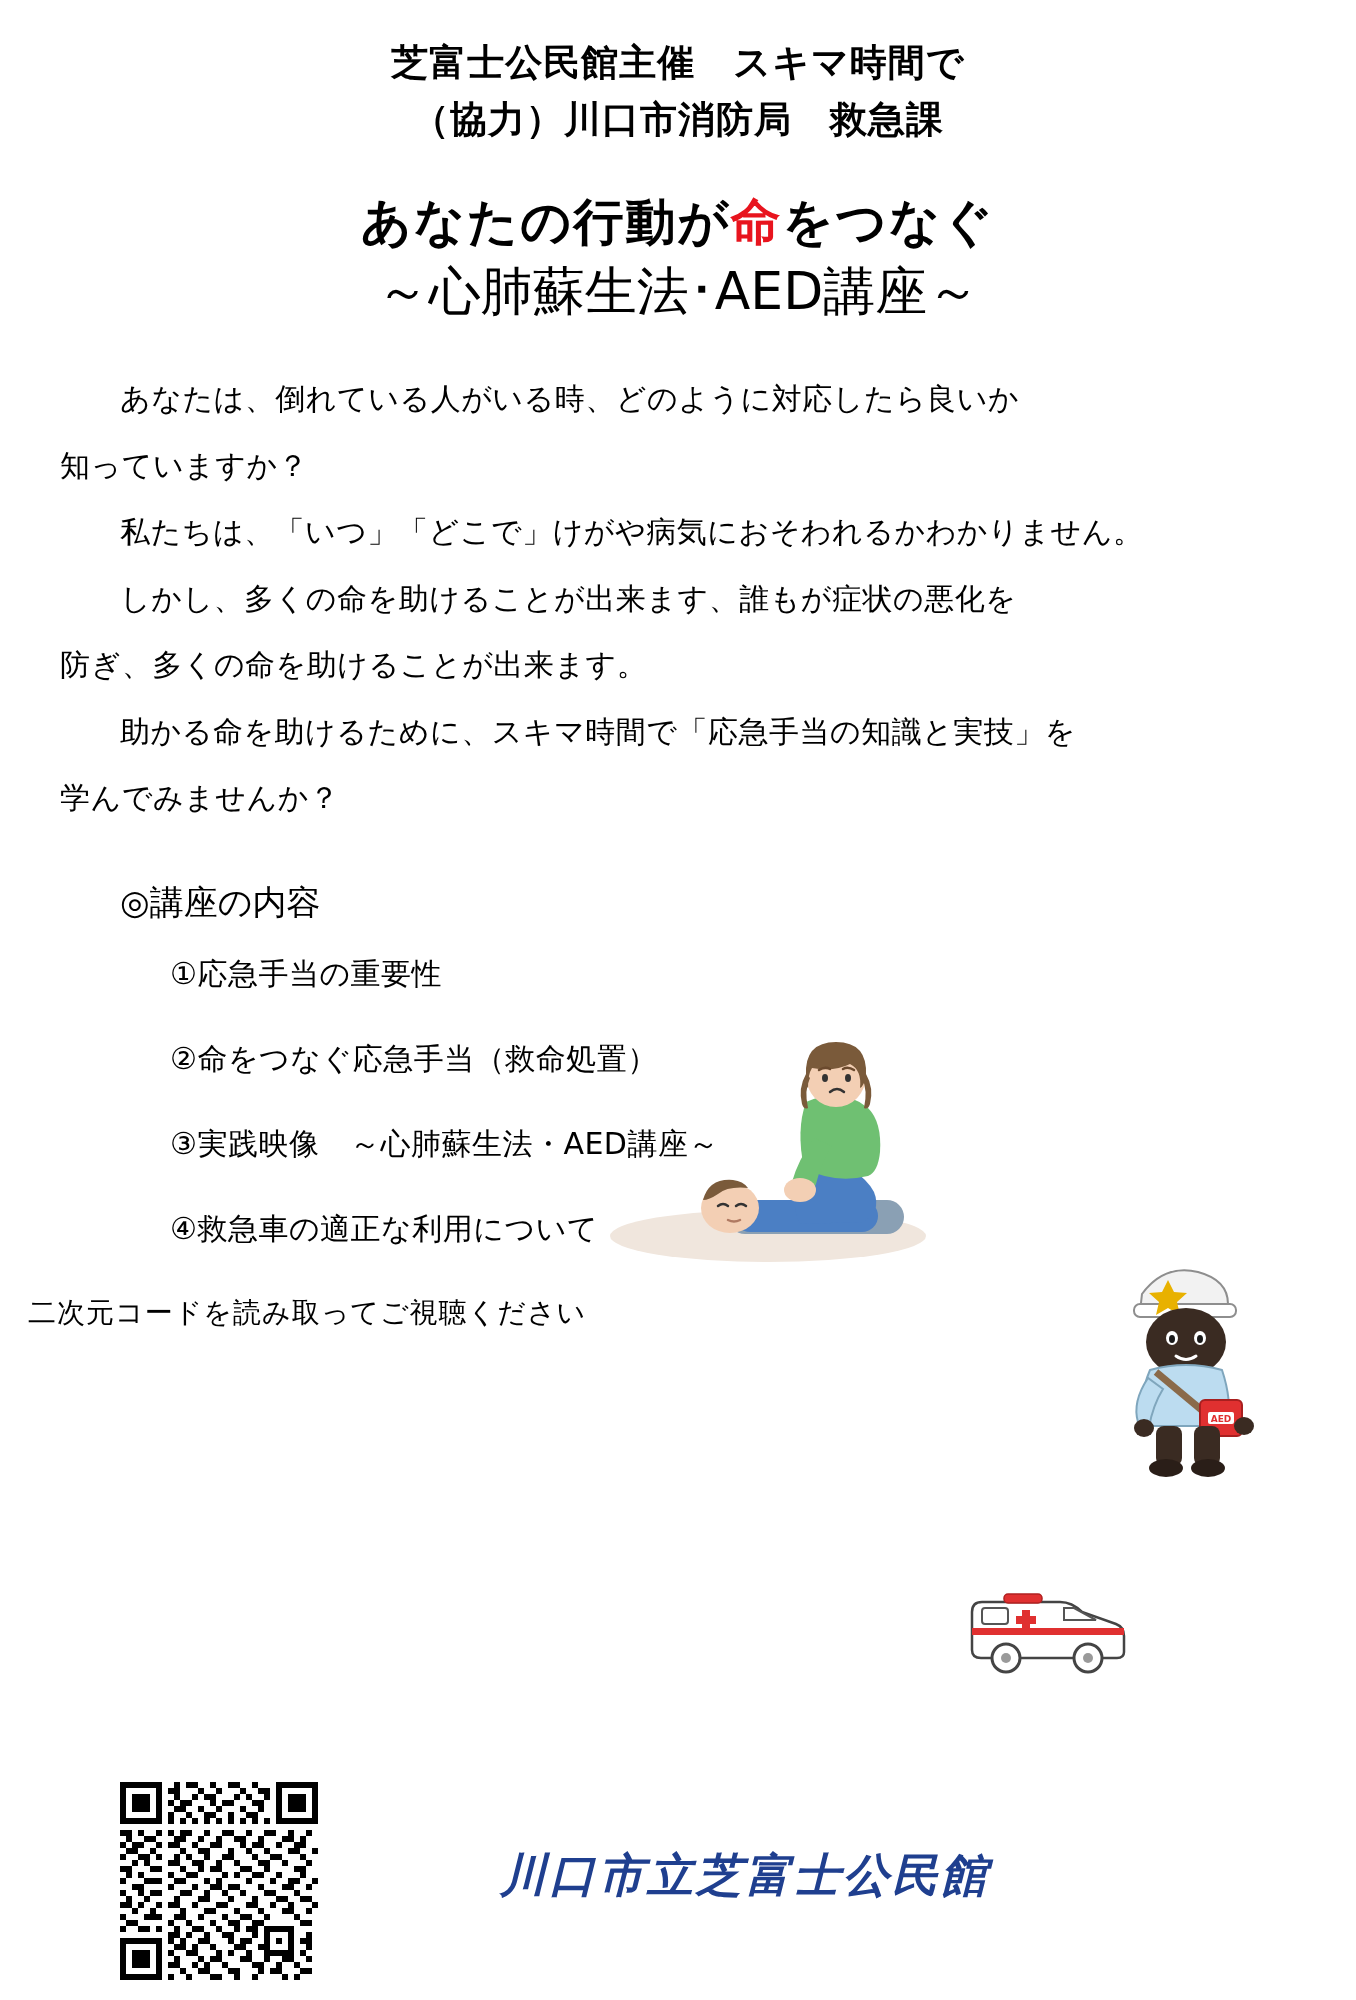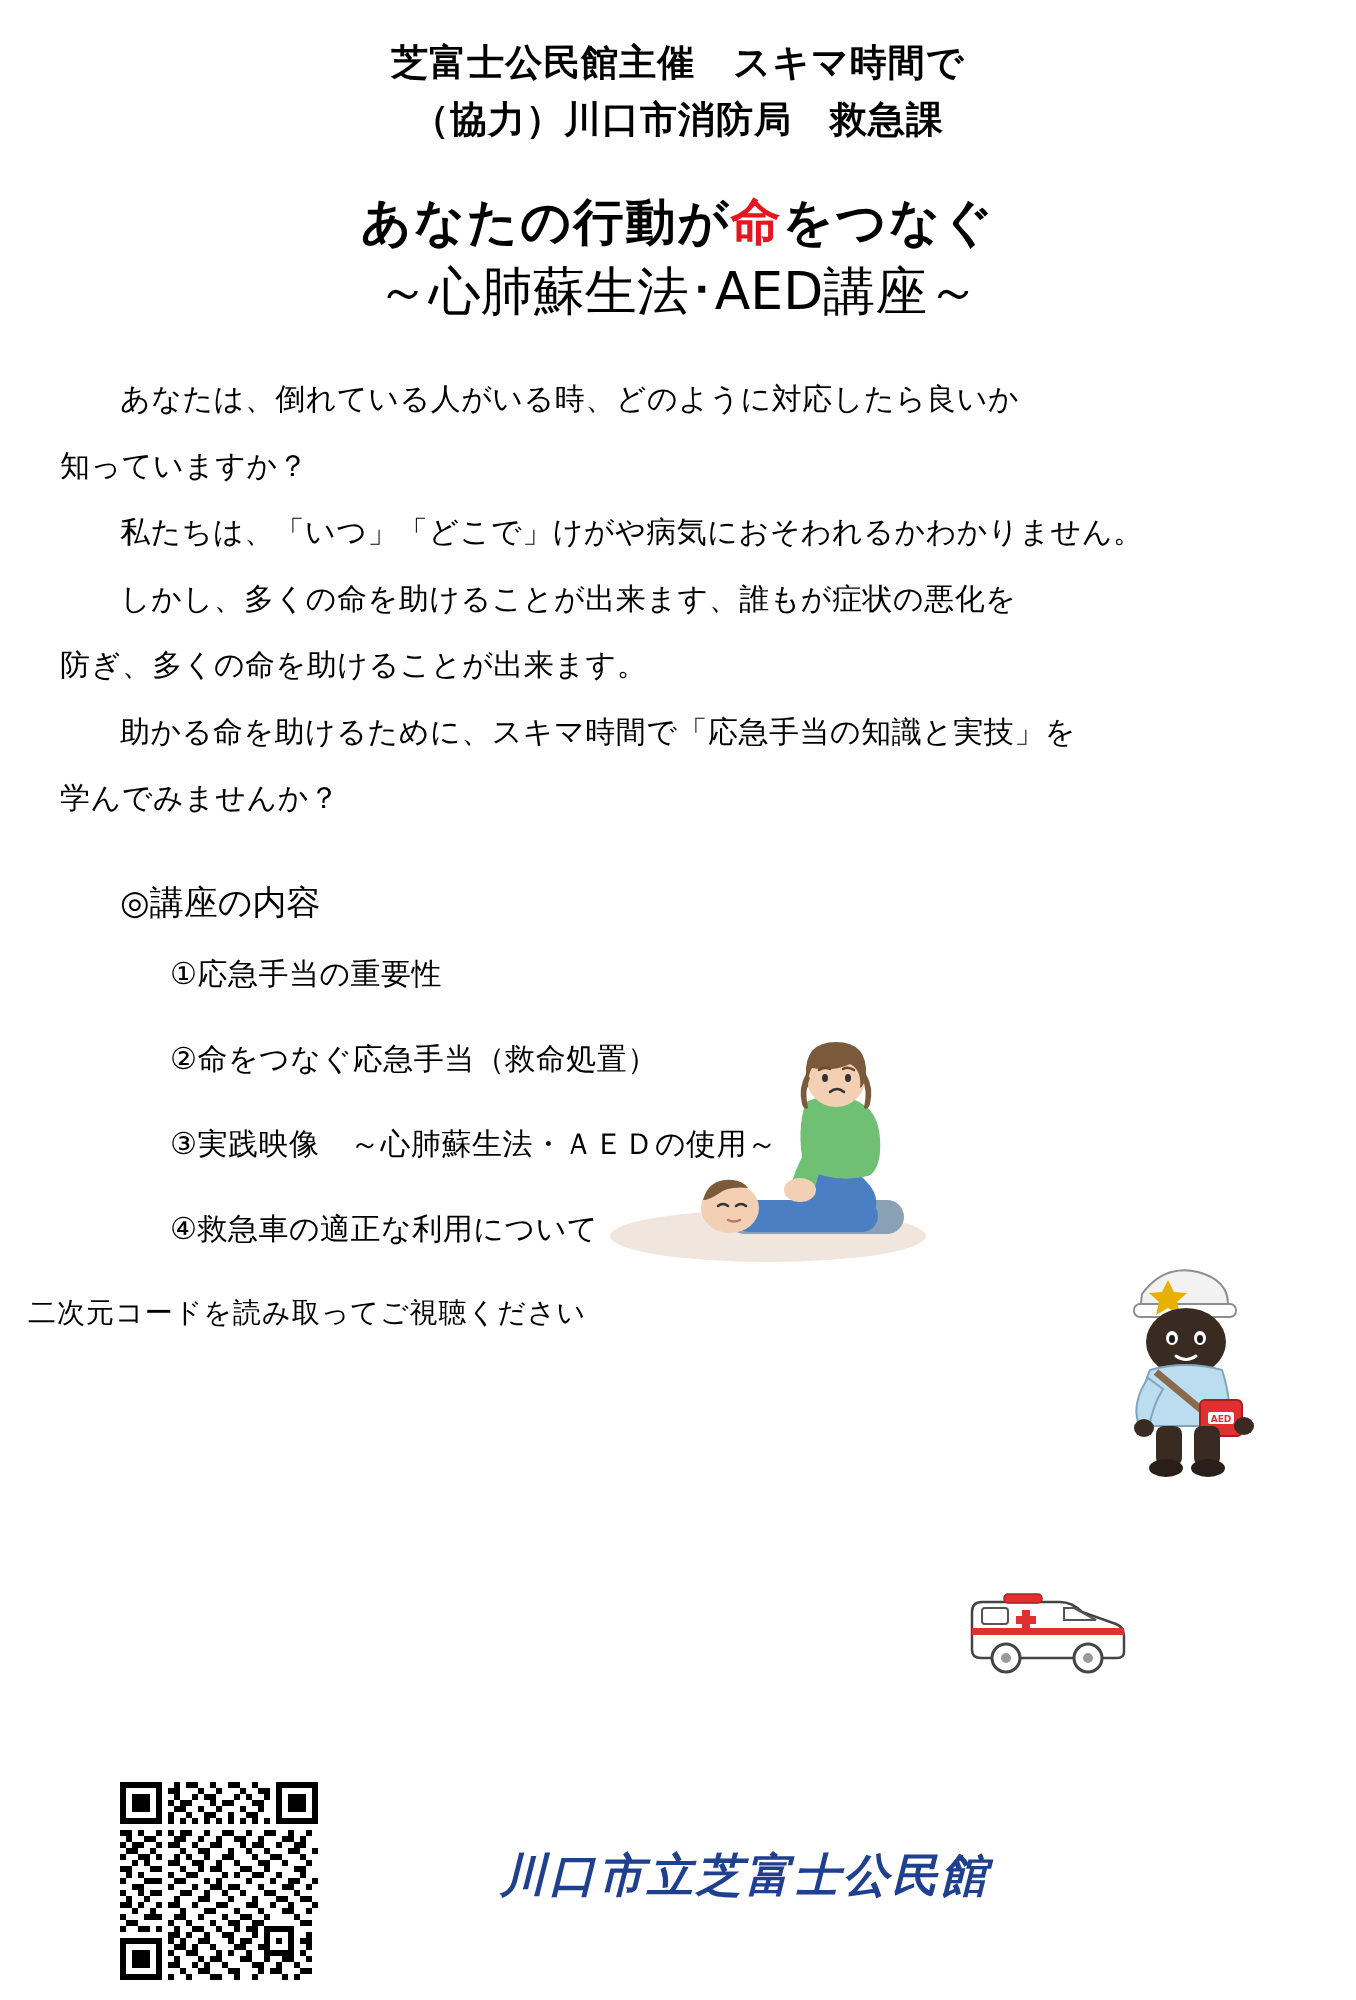--- a/index.html
+++ b/index.html
@@ -208,21 +208,21 @@
       <path d="M230 52 q7 -6 14 0" stroke="#333" stroke-width="2.5" fill="none" stroke-linecap="round"></path>
       <path d="M219 30 q6 -4 11 -1" stroke="#6b4a2e" stroke-width="2.5" fill="none" stroke-linecap="round"></path>
       <path d="M243 29 q5 -3 11 1" stroke="#6b4a2e" stroke-width="2.5" fill="none" stroke-linecap="round"></path>
     </svg>
   </div>
 
   <div class="contents">
     <div class="contents-head">◎講座の内容</div>
     <div class="contents-item">①応急手当の重要性</div>
     <div class="contents-item">②命をつなぐ応急手当（救命処置）</div>
-    <div class="contents-item">③実践映像　～心肺蘇生法・ＡＥＤの使用～</div>
+    <div class="contents-item">③実践映像　～心肺蘇生法・AED講座～</div>
     <div class="contents-item">④救急車の適正な利用について</div>
   </div>
 
   <div class="illo-mascot">
     <svg width="160" height="240" viewBox="0 0 160 240" xmlns="http://www.w3.org/2000/svg">
 
       <path d="M34 44 q22 -30 56 -22 q30 8 30 32 l-4 8 l-84 0 z" fill="#f2f2f2" stroke="#8e8e8e" stroke-width="2"></path>
       <rect x="26" y="54" width="102" height="13" rx="6" fill="#ffffff" stroke="#8e8e8e" stroke-width="2"></rect>
       <path d="M60 30 l6 12 l13 1 l-10 9 l3 13 l-12 -7 l-12 7 l3 -13 l-10 -9 l13 -1 z" fill="#e8b100"></path>
 

